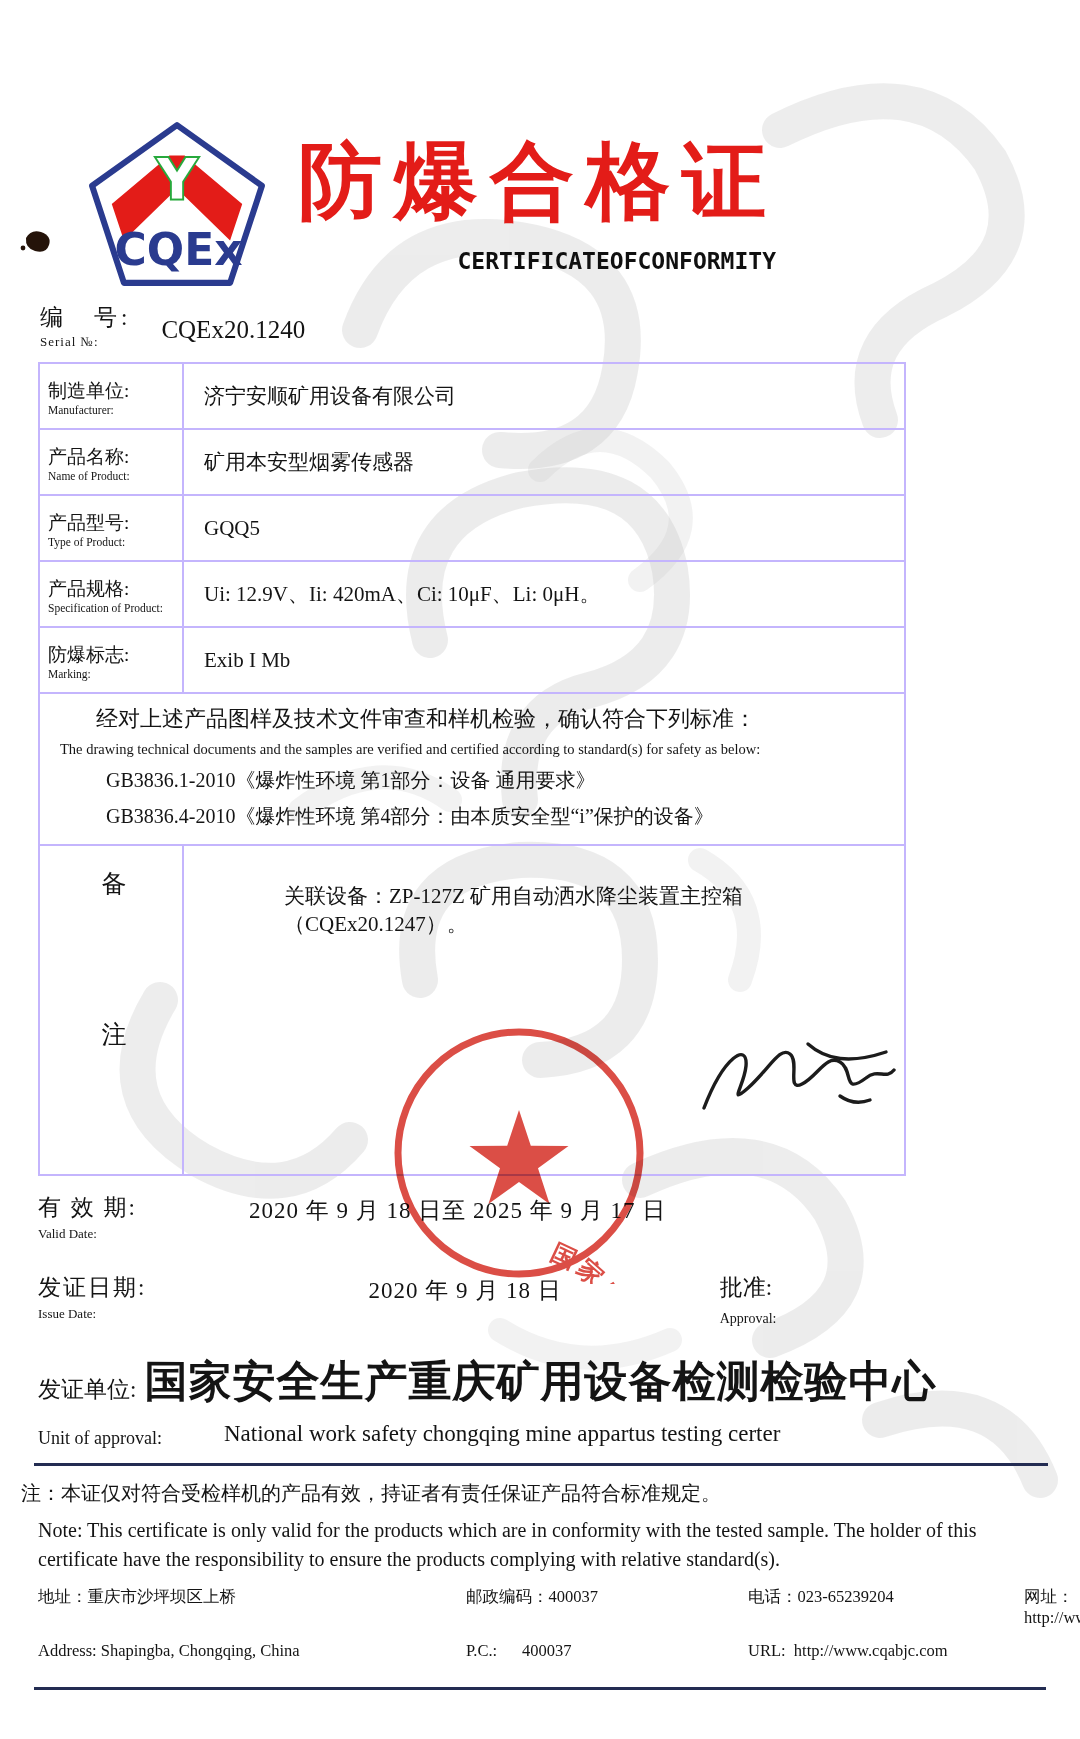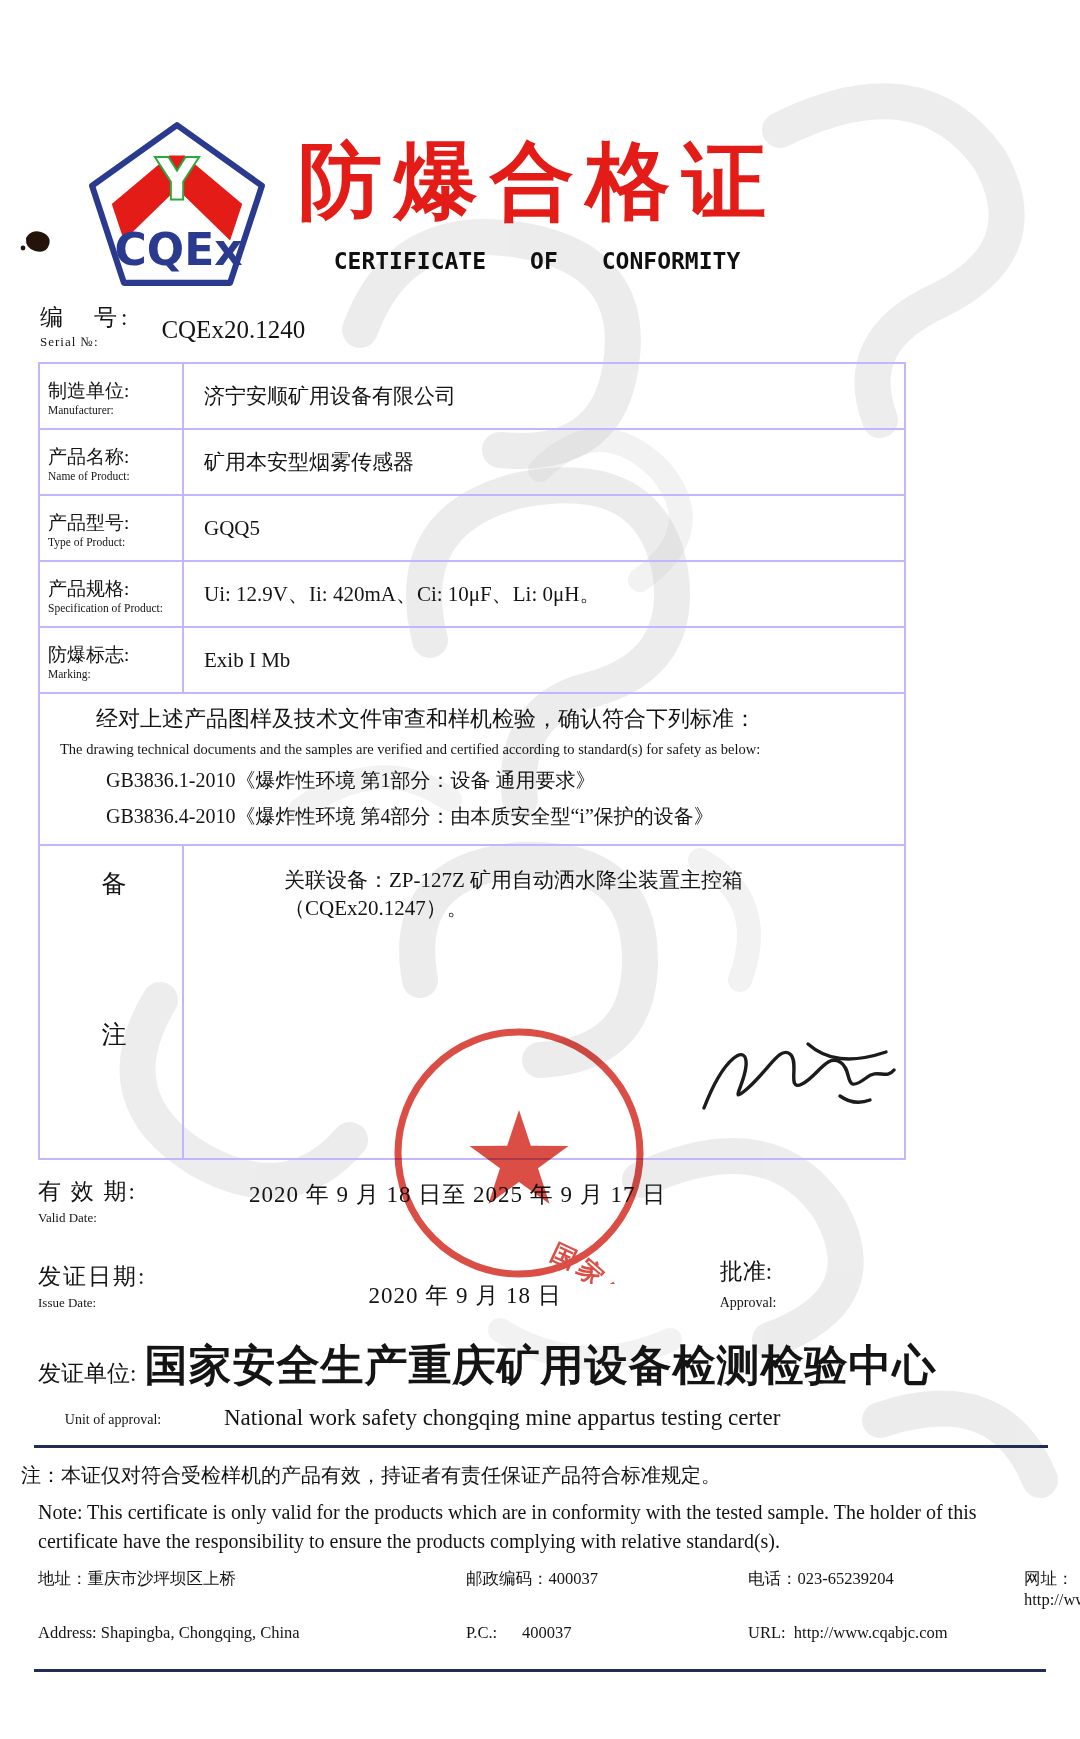--- a/index.html
+++ b/index.html
@@ -6,22 +6,22 @@
   .page{position:relative;width:1080px;height:1739px;background:#fff;overflow:hidden;
         font-family:"Liberation Serif",serif;color:#141414;}
   .wm{position:absolute;inset:0;z-index:0;pointer-events:none;}
   .content{position:relative;z-index:1;}
 
   
   .header-row{display:flex;align-items:flex-start;padding:118px 0 0 86px;}
   .logo{width:182px;height:172px;flex:none;}
   .title-block{margin-left:30px;padding-top:20px;width:478px;}
   .title-cn{color:#e31c18;font-size:84px;font-weight:700;letter-spacing:12px;line-height:1.05;white-space:nowrap;}
-  .title-en{display:flex;justify-content:center;margin-top:22px;
-            font-family:"DejaVu Sans Mono",monospace;font-weight:700;font-size:23px;color:#101010;gap:44px;}
+  .title-en{display:flex;justify-content:flex-end;margin-top:22px;
+            font-family:"DejaVu Sans Mono",monospace;font-weight:700;font-size:23px;color:#101010;}
 
   
   .serial{display:flex;align-items:center;margin:12px 16px 0 40px;}
   .serial-cn{font-size:23px;letter-spacing:4px;}
   .serial-en{font-size:13px;margin-top:1px;letter-spacing:1px;}
   .serial-value{font-size:25px;margin-left:30px;padding-top:8px;}
 
   
   table.cert{margin:12px 0 0 38px;width:868px;border-collapse:collapse;}
   table.cert td{border:2px solid #c4b5fd;}
@@ -29,37 +29,37 @@
   .lbl-cn{font-size:19px;}
   .lbl-en{font-size:11.5px;white-space:nowrap;}
   .val-cell{padding:6px 10px 6px 20px;font-size:21px;height:52px;margin-top:8px;}
   .std-cell{padding:10px 14px 14px 14px;}
   .std-cn{font-size:22px;padding-left:42px;}
   .std-en{font-size:14.5px;margin-top:7px;padding-left:6px;}
   .std-item{font-size:20px;padding-left:52px;margin-top:9px;}
   .remark-cell-l{vertical-align:top;}
   .remark-col{display:flex;flex-direction:column;align-items:center;justify-content:space-between;
               height:292px;box-sizing:border-box;padding:16px 0 92px 0;font-size:25px;}
-  .remark-cell-r{vertical-align:top;padding:20px 12px 0 100px;font-size:21px;height:292px;}
+  .remark-cell-r{vertical-align:top;padding:36px 12px 0 100px;font-size:21px;height:292px;}
 
   
   .row-valid{display:flex;margin:16px 0 0 38px;}
   .date-lbl-cn{font-size:23px;letter-spacing:2px;}
   .date-lbl-en{font-size:13px;margin-top:3px;}
   .valid-value{font-size:23px;margin-left:112px;padding-top:3px;letter-spacing:1px;}
-  .row-issue{display:flex;margin:30px 0 16px 38px;align-items:flex-end;}
+  .row-issue{display:flex;margin:30px 0 16px 38px;}
   .issue-value{font-size:23px;margin-left:222px;padding-top:3px;letter-spacing:1px;}
   .approval-block{margin-left:158px;}
   .appr-cn{font-size:23px;}
   .appr-en{font-size:14px;margin-top:8px;}
   .row-issuer{display:flex;align-items:flex-end;margin:26px 0 0 38px;}
   .issuer-lbl{font-size:23px;padding-bottom:6px;}
   .issuer-name{font-size:43px;font-weight:600;margin-left:8px;letter-spacing:1px;white-space:nowrap;}
   .row-unit{display:flex;align-items:flex-start;margin:10px 0 0 38px;}
-  .unit-lbl{font-size:14px;width:150px;padding-top:7px;text-align:center;}
+  .unit-lbl{font-size:18px;width:150px;padding-top:7px;}
   .unit-name{font-size:23px;margin-left:36px;}
 
   .divider{height:3px;background:#232c52;margin:14px 0 0 34px;width:1014px;}
   .note-cn{margin:14px 0 0 21px;font-size:20px;}
   .note-en{margin:9px 0 0 38px;font-size:20px;width:1012px;line-height:1.45;}
 
   .contact{margin:12px 0 0 38px;width:1014px;display:grid;
            grid-template-columns:428px 282px 276px 1fr;row-gap:13px;
            font-size:16.5px;white-space:pre-wrap;}
   .bottom-line{height:3px;background:#232c52;margin:26px 0 0 34px;width:1012px;}

